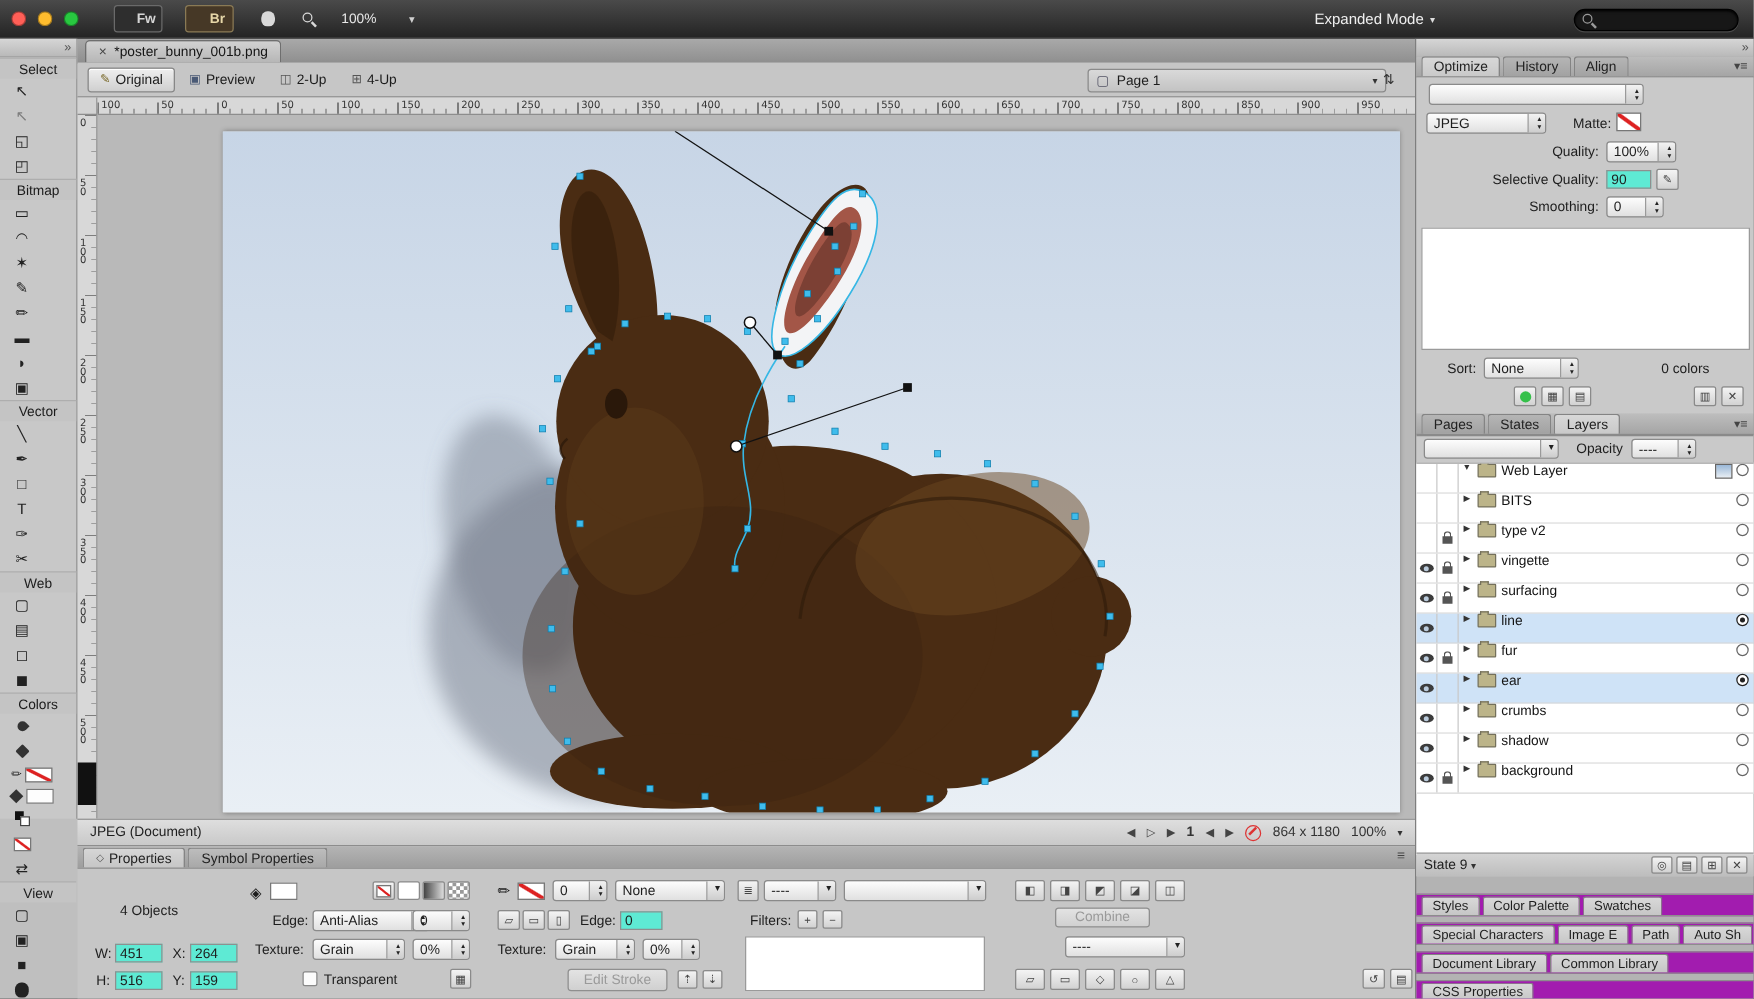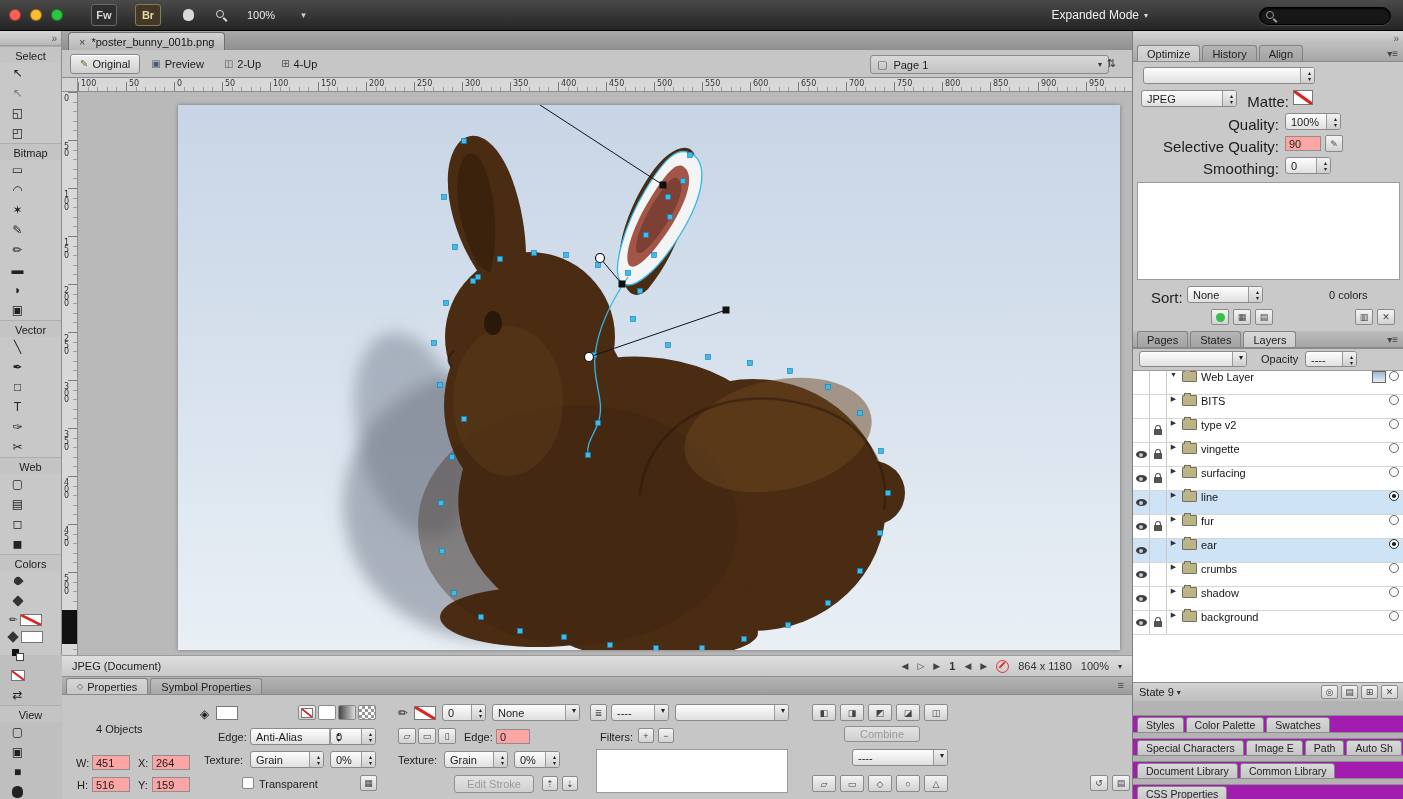--- a/index.html
+++ b/index.html
@@ -6,21 +6,21 @@
   #app{position:relative;width:1403px;height:799px;background:#bfbfbf;overflow:hidden;
        font-family:"Liberation Sans","DejaVu Sans",sans-serif;font-size:11px;color:#1d1d1d;
        -webkit-font-smoothing:antialiased;}
   
   #menubar{position:absolute;left:0;top:0;width:1403px;height:30px;
     background:linear-gradient(#4a4a4a,#242424);border-bottom:1px solid #000;
     display:flex;align-items:center;color:#e6e6e6;}
   .win-dot{width:12px;height:12px;border-radius:50%;margin-left:9px;border:1px solid rgba(0,0,0,.35);box-sizing:border-box;}
   .dot-close{background:#ff5f57;} .dot-min{background:#febc2e;} .dot-zoom{background:#28c840;}
   .app-badge{margin-left:28px;width:24px;height:20px;background:#2e2e2e;border:1px solid #6a6a6a;border-radius:3px;
-    display:flex;align-items:center;justify-content:center;font-weight:bold;font-size:11px;color:#d5d5d5;}
+    display:flex;align-items:center;justify-content:center;font-weight:bold;font-size:11px;color:#d5d5d5;padding-left:13px;}
   .br-badge{margin-left:18px;background:#463826;border-color:#8a7a55;color:#e7d7a8;}
   .mb-ico{margin-left:22px;color:#d9d9d9;display:flex;align-items:center;}
   .mb-text{margin-left:20px;font-size:11px;color:#e8e8e8;}
   .mb-dd{margin-left:26px;font-size:9px;color:#cfcfcf;}
   #mode-area{position:absolute;right:255px;top:0;height:30px;display:flex;align-items:center;gap:5px;color:#efefef;font-size:12px;}
   #search-pill{position:absolute;right:12px;top:7px;width:118px;height:16px;border-radius:9px;background:#171717;
     border:1px solid #000;box-shadow:inset 0 1px 2px #000,0 1px 0 rgba(255,255,255,.15);display:flex;align-items:center;padding:0 6px;gap:4px;}
   #search-pill input{background:transparent;border:none;outline:none;color:#ddd;font-size:10px;width:86px;font-family:inherit;}
   .mag-icon{width:11px;height:11px;position:relative;display:inline-block;}
   .mag-icon::before{content:"";position:absolute;left:0;top:0;width:6px;height:6px;border:1.6px solid currentColor;border-radius:50%;}
@@ -85,21 +85,21 @@
   .stop-circle::after{content:"";position:absolute;left:0.5px;top:3.8px;width:8px;height:1.6px;background:#d33;transform:rotate(-45deg);}
   
   #props{position:absolute;left:62px;top:677px;width:1070px;height:122px;background:#c6c6c6;}
   #props-tabbar{height:17px;background:linear-gradient(#b4b4b4,#9e9e9e);border-bottom:1px solid #8a8a8a;display:flex;align-items:flex-end;padding-left:4px;}
   .prop-tab{height:15px;display:flex;align-items:center;gap:4px;padding:0 10px;font-size:11px;color:#222;border:1px solid #848484;border-bottom:none;
     background:linear-gradient(#bdbdbd,#a8a8a8);border-radius:3px 3px 0 0;margin-right:2px;}
   .prop-tab.sel{background:linear-gradient(#d6d6d6,#c6c6c6);}
   .diamond{font-size:8px;color:#555;}
   #props-menu{position:absolute;right:8px;top:2px;color:#444;font-size:11px;}
   .plabel{position:absolute;font-size:11px;color:#1d1d1d;}
-  .field{position:absolute;background:#fca5a5;border:1px solid #8f8f8f;font-size:11px;padding:0 3px;height:15px;line-height:15px;box-sizing:border-box;}
+  .field{position:absolute;background:#5eead4;border:1px solid #8f8f8f;font-size:11px;padding:0 3px;height:15px;line-height:15px;box-sizing:border-box;}
   .combo{position:absolute;background:linear-gradient(#fdfdfd,#e0e0e0);border:1px solid #8a8a8a;border-radius:3px;font-size:11px;
     height:17px;line-height:16px;padding:0 18px 0 5px;box-sizing:border-box;white-space:nowrap;overflow:hidden;}
   .combo::after{content:"";position:absolute;right:0;top:0;bottom:0;width:13px;border-left:1px solid #9a9a9a;background:linear-gradient(#f2f2f2,#cdcdcd);}
   .combo::before{content:"▴\A▾";position:absolute;right:3px;top:1.5px;font-size:6px;line-height:6.5px;color:#222;white-space:pre;z-index:2;}
   .combo.ddonly::before{content:"▾";font-size:8px;top:3px;}
   .sbtn{position:absolute;background:linear-gradient(#f4f4f4,#d2d2d2);border:1px solid #8a8a8a;border-radius:2px;
     display:flex;align-items:center;justify-content:center;font-size:9px;color:#444;box-sizing:border-box;}
   .btn{position:absolute;background:linear-gradient(#f4f4f4,#d2d2d2);border:1px solid #8f8f8f;border-radius:3px;height:18px;
     display:flex;align-items:center;justify-content:center;font-size:11px;color:#222;box-sizing:border-box;}
   .btn.disabled,.sbtn.disabled{color:#9a9a9a;background:linear-gradient(#e3e3e3,#d0d0d0);}
@@ -109,21 +109,21 @@
   .whitebox{position:absolute;background:#fff;border:1px solid #9a9a9a;box-sizing:border-box;}
   
   #dock{position:absolute;left:1132px;top:31px;width:271px;height:768px;background:#b3b3b3;border-left:1px solid #7e7e7e;box-sizing:border-box;overflow:hidden;}
   .dock-tabbar{position:absolute;left:0;width:271px;height:17px;background:linear-gradient(#bdbdbd,#a5a5a5);border-bottom:1px solid #8a8a8a;
     display:flex;align-items:flex-end;padding-left:4px;box-sizing:border-box;}
   .dtab{height:15px;padding:0 9px;display:flex;align-items:center;font-size:11px;color:#222;border:1px solid #848484;border-bottom:none;
     background:linear-gradient(#b5b5b5,#a2a2a2);border-radius:3px 3px 0 0;margin-right:2px;}
   .dtab.sel{background:linear-gradient(#d8d8d8,#c9c9c9);}
   .dock-menu{position:absolute;right:6px;top:3px;font-size:10px;color:#444;}
   #optimize-body{position:absolute;left:0;top:31px;width:271px;height:269px;background:#c9c9c9;}
-  .olabel{position:absolute;font-size:15px;color:#1d1d1d;text-align:right;}
+  .olabel{position:absolute;font-size:11px;color:#1d1d1d;text-align:right;}
   #layers-body{position:absolute;left:0;top:317px;width:271px;height:353px;background:#c9c9c9;border-top:1px solid #8a8a8a;box-sizing:border-box;}
   #layers-list{position:absolute;left:0;top:21px;width:271px;height:313px;background:#fff;overflow:hidden;border-top:1px solid #9a9a9a;}
   .layer-row{display:flex;align-items:flex-start;height:23px;border-bottom:1px solid #d6d6d6;background:#fff;}
   .layer-row.sel{background:var(--row-selected,#cfe3f7);}
   .lcell{width:17px;height:100%;display:flex;align-items:center;justify-content:center;border-right:1px solid #c9c9c9;box-sizing:border-box;}
   .eye-icon{width:11px;height:7px;border-radius:50%;background:#3c3c3c;position:relative;display:inline-block;}
   .eye-icon::after{content:"";position:absolute;left:3.5px;top:1.5px;width:4px;height:4px;border-radius:50%;background:#bcd;}
   .lock-icon{width:8px;height:6px;background:#555;position:relative;display:inline-block;margin-top:3px;}
   .lock-icon::before{content:"";position:absolute;left:1px;top:-4px;width:4px;height:4px;border:1.4px solid #555;border-bottom:none;border-radius:3px 3px 0 0;}
   .tri{width:13px;text-align:center;font-size:7px;color:#333;}

